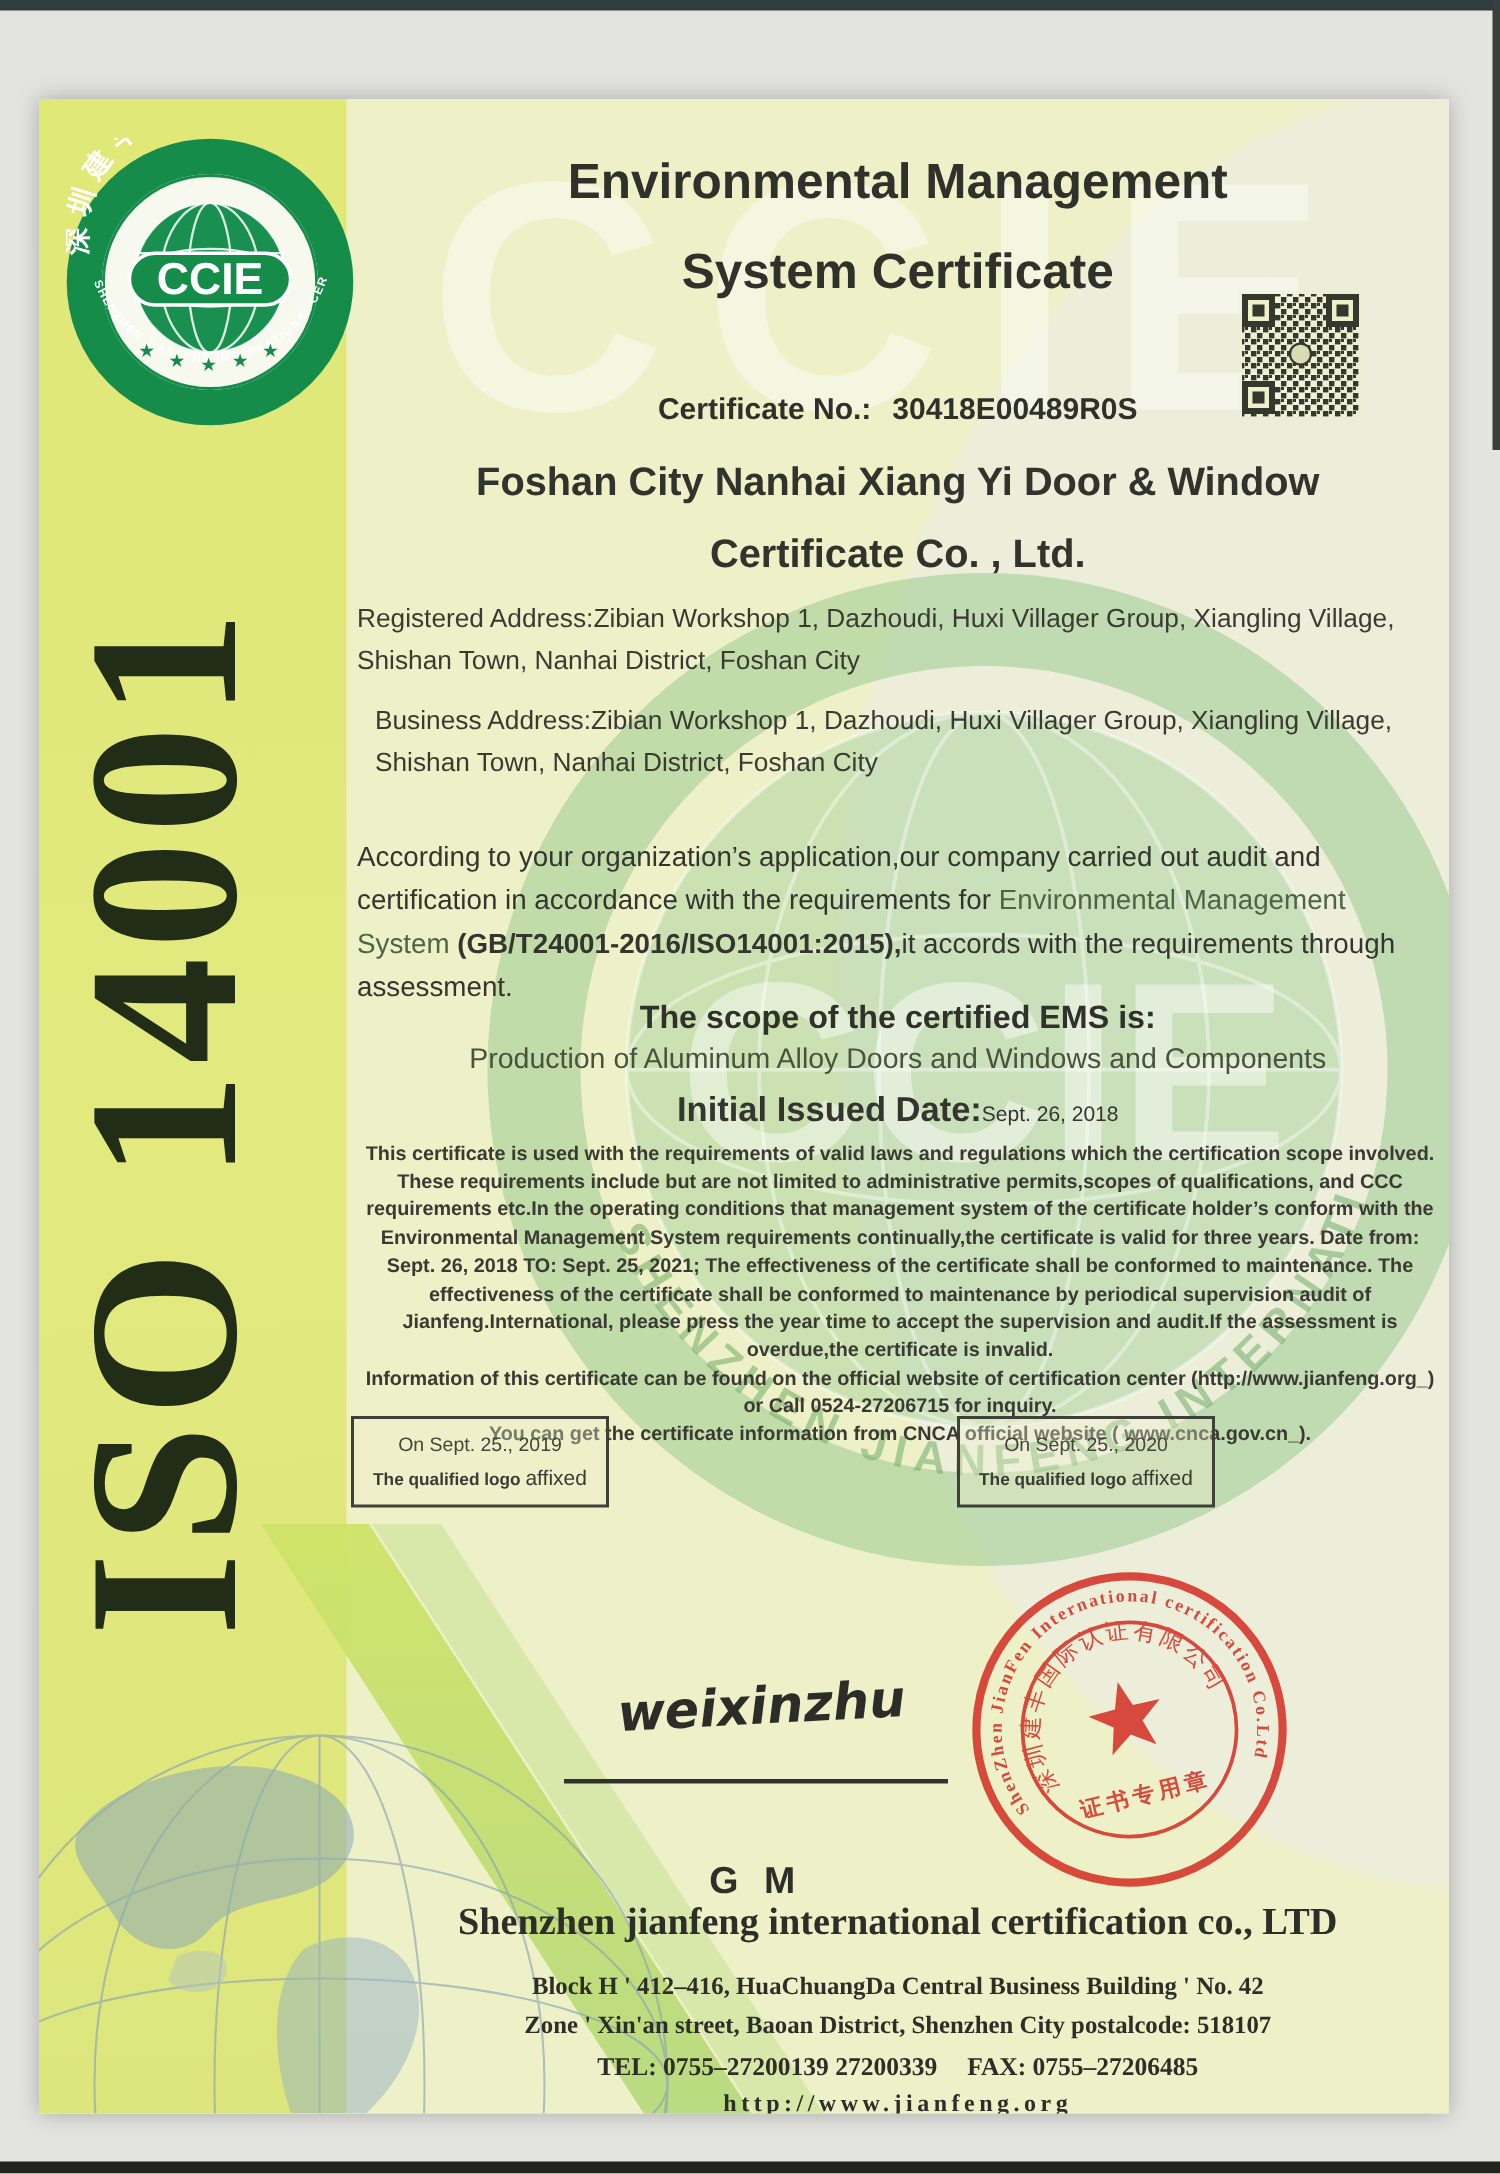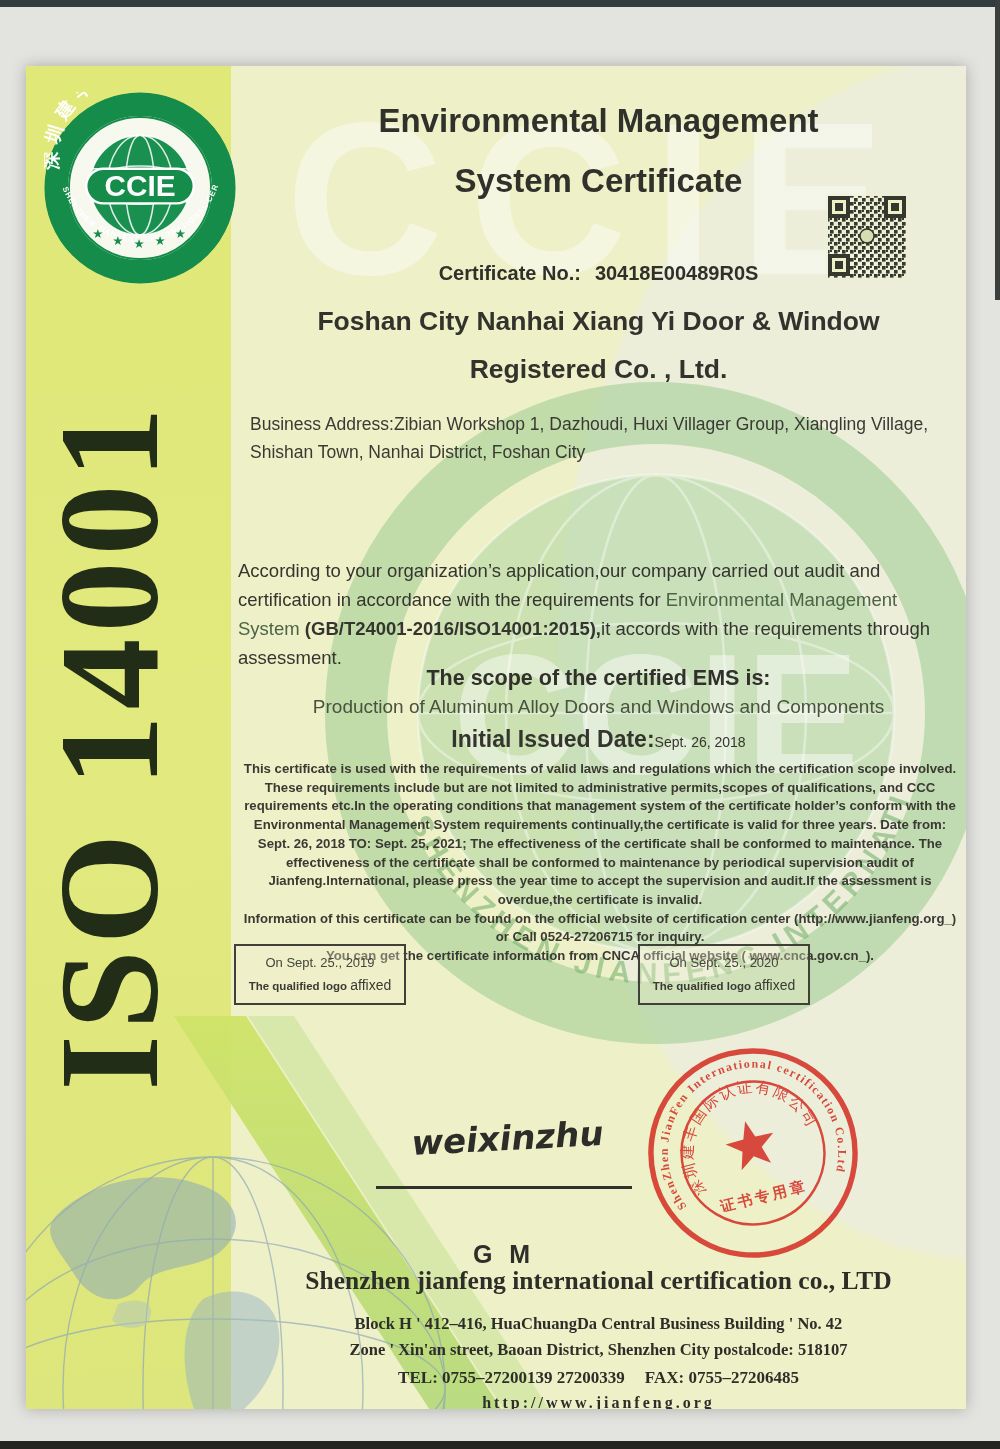--- a/index.html
+++ b/index.html
@@ -193,23 +193,24 @@
     <circle cx="41" cy="42" r="7" fill="#d8dcb2" stroke="#34382e" stroke-width="1.5"></circle>
   </svg>
 
   <div class="col title" style="top:36px">Environmental Management</div>
   <div class="col title" style="top:96px">System Certificate</div>
   <div class="col certno" style="top:196px">
     <span>Certificate No.:</span><span class="val">30418E00489R0S</span>
   </div>
 
   <div class="col cmpname" style="top:240px">Foshan City Nanhai Xiang Yi Door &amp; Window</div>
-  <div class="col cmpname" style="top:288px">Registered Co. , Ltd.</div>
+  <div class="col cmpname" style="top:288px">Certificate Co. , Ltd.</div>
 
   <div class="blk addr" style="left:212px;top:332px;width:726px">
+    <p style="margin:0">Registered Address:Zibian Workshop 1, Dazhoudi, Huxi Villager Group, Xiangling Village, Shishan Town, Nanhai District, Foshan City</p>
     <p style="margin:12px">Business Address:Zibian Workshop 1, Dazhoudi, Huxi Villager Group, Xiangling Village, Shishan Town, Nanhai District, Foshan City</p>
   </div>
 
 
   <div class="blk para" style="left:212px;top:490px;width:724px">
     <span>According to your organization’s application,our company carried out audit and certification in accordance with the requirements for </span><span class="ems">Environmental Management System </span><span style="font-weight:bold">(GB/T24001-2016/ISO14001:2015),</span><span>it accords with the requirements through assessment.</span>
   </div>
 
   <div class="col scopehead" style="top:600px">The scope of the certified EMS is:</div>
   <div class="col scopetext" style="top:630px">Production of Aluminum Alloy Doors and Windows and Components</div>

